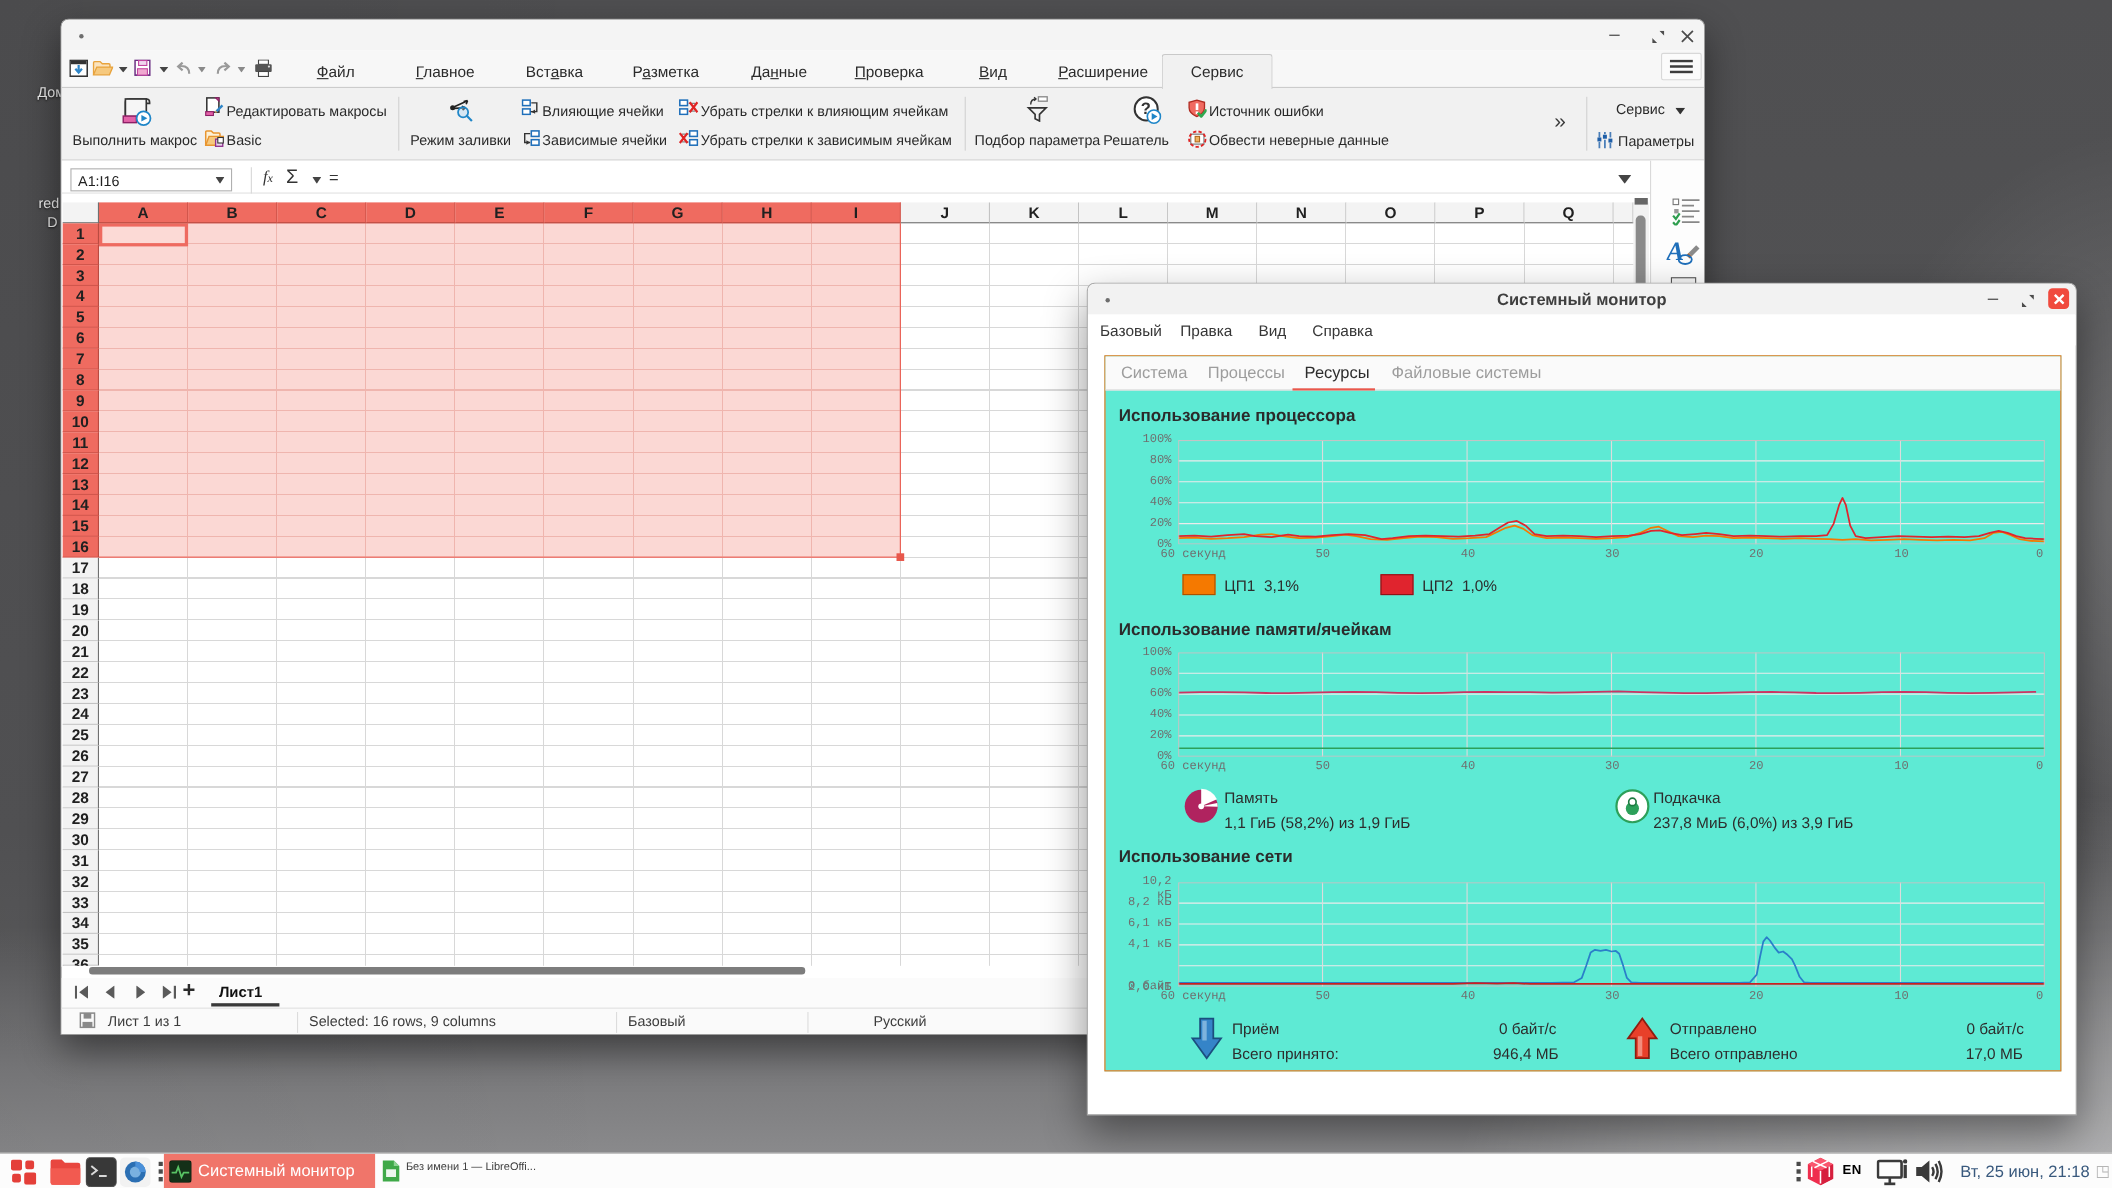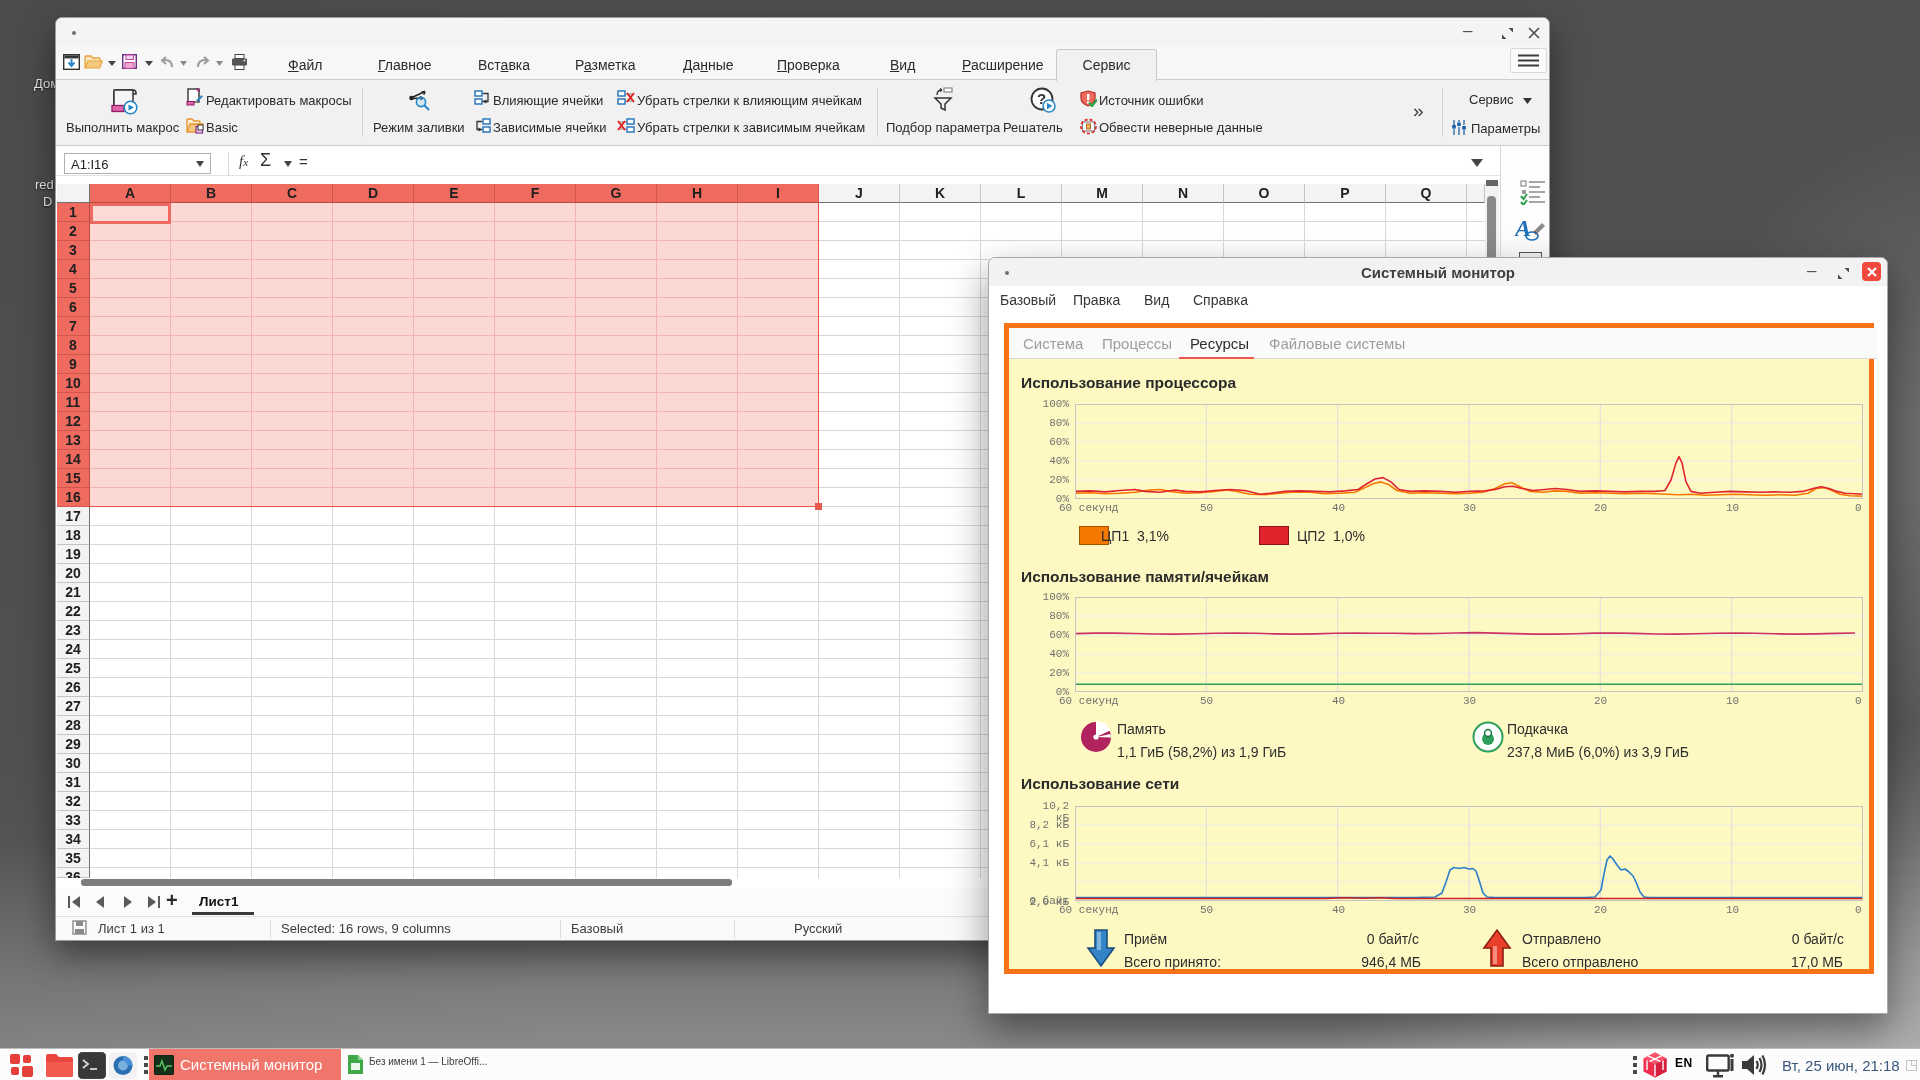--- a/index.html
+++ b/index.html
@@ -77,21 +77,21 @@
   font-size:13px; color:#3c3c3c; }
 .ssep { position:absolute; top:3px; width:1px; height:19px; background:#dcdcdc; }
 
 
 #sysmon { position:absolute; left:988px; top:257px; width:900px; height:757px; background:#ffffff;
   border:1px solid #a8a8a8; border-radius:7px 7px 0 0; box-shadow:0 16px 38px rgba(0,0,0,0.42); }
 #sysmon .titlebar { position:absolute; left:0; top:0; width:100%; height:28px; background:#f2f2f2; border-radius:7px 7px 0 0; }
 #sysmon .title { position:absolute; top:6px; width:100%; text-align:center; font-size:15px; font-weight:bold; color:#3f3f3f; }
 #sm-menubar { position:absolute; left:0; top:28px; width:100%; height:28px; background:#fff; }
 .smenu { position:absolute; top:6px; font-size:14px; color:#363636; }
-#sm-panel { position:absolute; left:15px; top:65px; width:870px; height:651px; border:5px solid #f97316; background:#fef9c3; }
+#sm-panel { position:absolute; left:15px; top:65px; width:870px; height:651px; border:1px solid #f97316; background:#5eead4; }
 #sm-tabs { position:absolute; left:0; top:0; width:868px; height:31px; background:#fafafa; border-bottom:1px solid #d8d8d8; }
 .smtab { position:absolute; top:7px; font-size:15px; color:#9d9d9d; }
 .smtab.active { color:#2d2d2d; }
 #tabuline { position:absolute; top:29px; height:2px; background:#e8584c; }
 .smh { position:absolute; font-size:15.5px; font-weight:bold; color:#2b2b2b; }
 .chartbox { position:absolute; width:788px; height:95px;font-family:Liberation Mono, monospace; }
 .ylab { position:absolute; font-size:11px; color:#6f6f6f; text-align:right; width:46px; }
 .xlab { position:absolute; font-size:11px; color:#6f6f6f; }
 .sminfo { position:absolute; font-size:14px; color:#2d2d2d; }
 .smval { position:absolute; font-size:14px; color:#2d2d2d; text-align:right; width:130px; }
@@ -472,21 +472,21 @@
         <div class="ylab" style="left:-52px;top:89px;">0%</div>
         <div class="xlab" style="left:-16px;top:98px;">60 секунд</div>
         <div class="xlab" style="left:125px;top:98px;">50</div>
         <div class="xlab" style="left:257px;top:98px;">40</div>
         <div class="xlab" style="left:388px;top:98px;">30</div>
         <div class="xlab" style="left:519px;top:98px;">20</div>
         <div class="xlab" style="left:651px;top:98px;">10</div>
         <div class="xlab" style="left:780px;top:98px;">0</div>
       </div>
     <div class="abs" style="left:70px;top:198px;width:30px;height:19px;background:#f57900;border:1px solid #a85300;"></div>
-    <div class="sminfo" style="left:92px;top:200px;">ЦП1&nbsp; 3,1%</div>
+    <div class="sminfo" style="left:108px;top:200px;">ЦП1&nbsp; 3,1%</div>
     <div class="abs" style="left:250px;top:198px;width:30px;height:19px;background:#e0242e;border:1px solid #8e1318;"></div>
     <div class="sminfo" style="left:288px;top:200px;">ЦП2&nbsp; 1,0%</div>
 
     <div class="smh" style="left:12px;top:240px;">Использование памяти/ячейкам</div>
     <div id="memchart" class="chartbox" style="left:66px;top:269px;">
         <svg class="abs" style="left:0;top:0;" width="788" height="95" viewBox="0 0 788 95">
           <line x1="0" y1="19.0" x2="788" y2="19.0" stroke="#ebebeb" stroke-width="1"></line>
           <line x1="0" y1="38.0" x2="788" y2="38.0" stroke="#ebebeb" stroke-width="1"></line>
           <line x1="0" y1="57.0" x2="788" y2="57.0" stroke="#ebebeb" stroke-width="1"></line>
           <line x1="0" y1="76.0" x2="788" y2="76.0" stroke="#ebebeb" stroke-width="1"></line>

